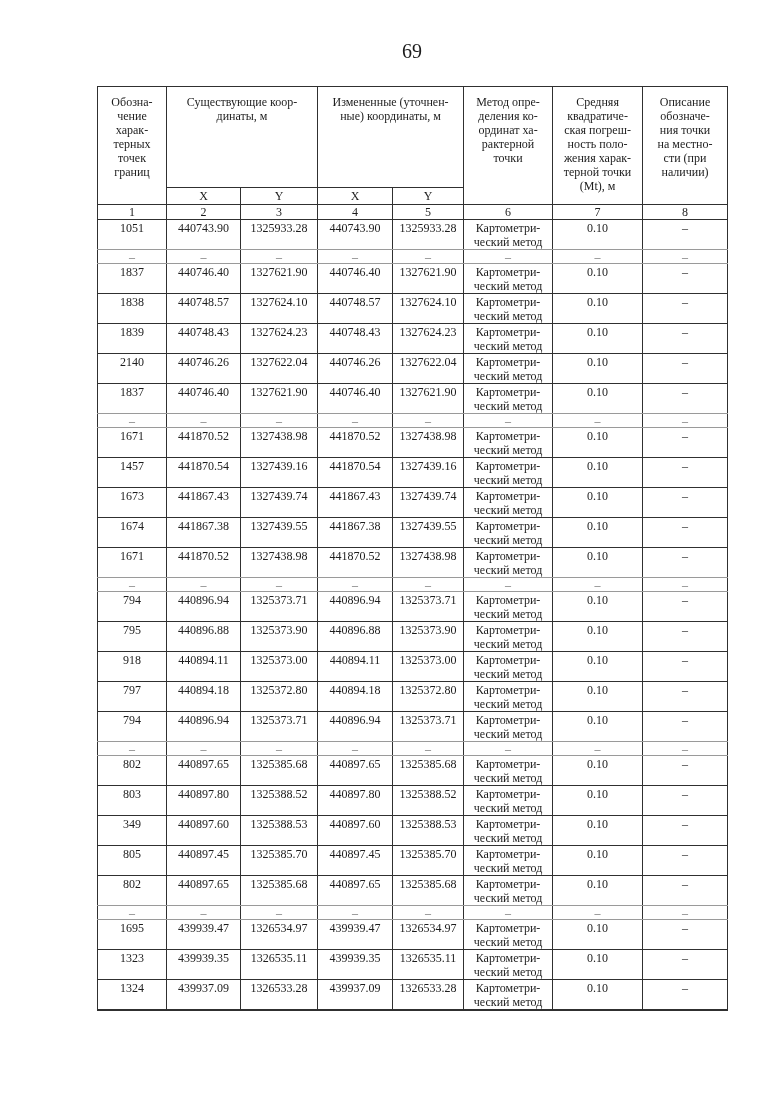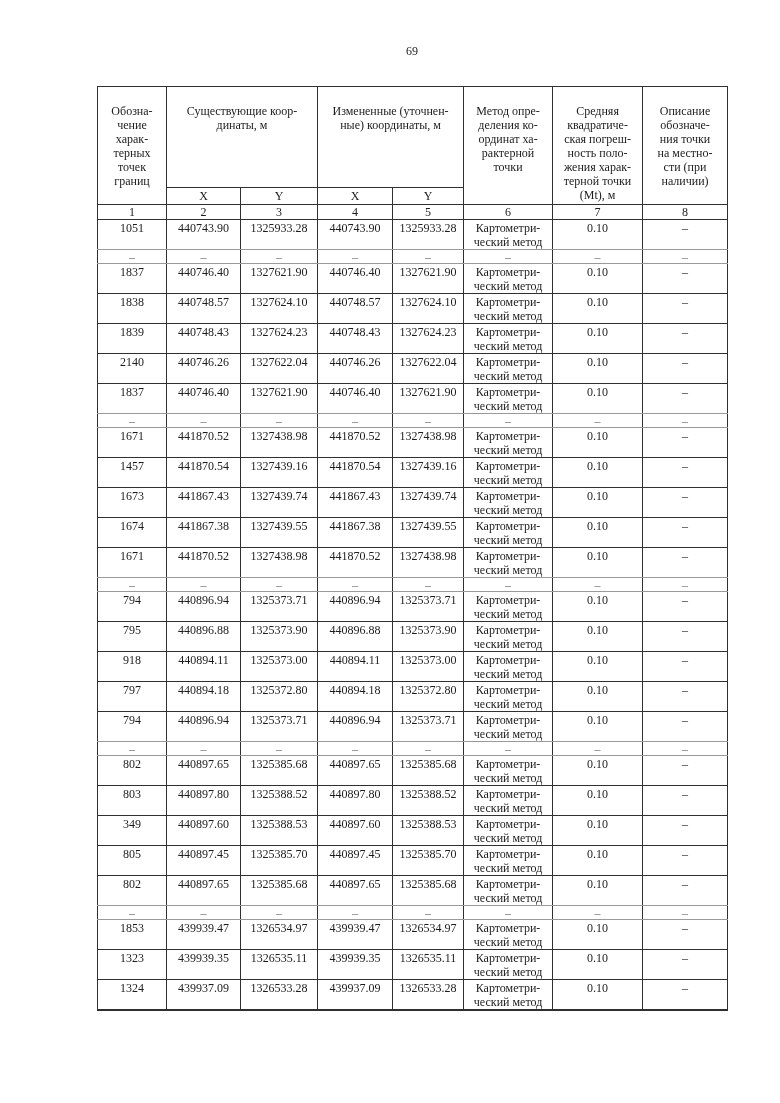--- a/index.html
+++ b/index.html
@@ -9,42 +9,42 @@
   }
   body {
     position: relative;
     font-family: "Liberation Serif", "DejaVu Serif", serif;
     color: #1c1c1c;
   }
   .page-number {
     position: absolute;
     top: 41px; left: 97px; width: 630px;
     text-align: center;
-    font-size: 12px;
+    font-size: 20px;
     line-height: 20px;
   }
   table.doc-table {
     position: absolute;
     left: 97px; top: 86px;
     width: 630px;
     border-collapse: collapse;
     table-layout: fixed;
   }
   .doc-table th, .doc-table td {
     border: 1px solid #303030;
     font-weight: normal;
     font-size: 12px;
     line-height: 14px;
     text-align: center;
     vertical-align: top;
     white-space: pre-line;
     padding: 1px 1px 0 1px;
     overflow: hidden;
   }
-  thead tr.main-row th { height: 101px; padding-top: 17px; }
+  thead tr.main-row th { height: 101px; padding-top: 8px; }
   thead tr.sub-row th { height: 17px; vertical-align: middle; padding: 0; }
   thead tr.num-row td { height: 15px; line-height: 13px; vertical-align: middle; padding: 0; }
   tbody td { height: 30px; }
   tbody tr.sep td {
     height: 14px;
     line-height: 12px;
     vertical-align: middle;
     padding: 0;
     color: #6b6b6b;
     border-top-color: #9a9a9a;
@@ -395,21 +395,21 @@
     <td>–</td>
     <td>–</td>
     <td>–</td>
     <td>–</td>
     <td>–</td>
     <td>–</td>
     <td>–</td>
     <td>–</td>
   </tr>
         <tr>
-    <td>1853</td>
+    <td>1695</td>
     <td>439939.47</td>
     <td>1326534.97</td>
     <td>439939.47</td>
     <td>1326534.97</td>
     <td>Картометри-
 ческий метод</td>
     <td>0.10</td>
     <td>–</td>
   </tr>
         <tr>

